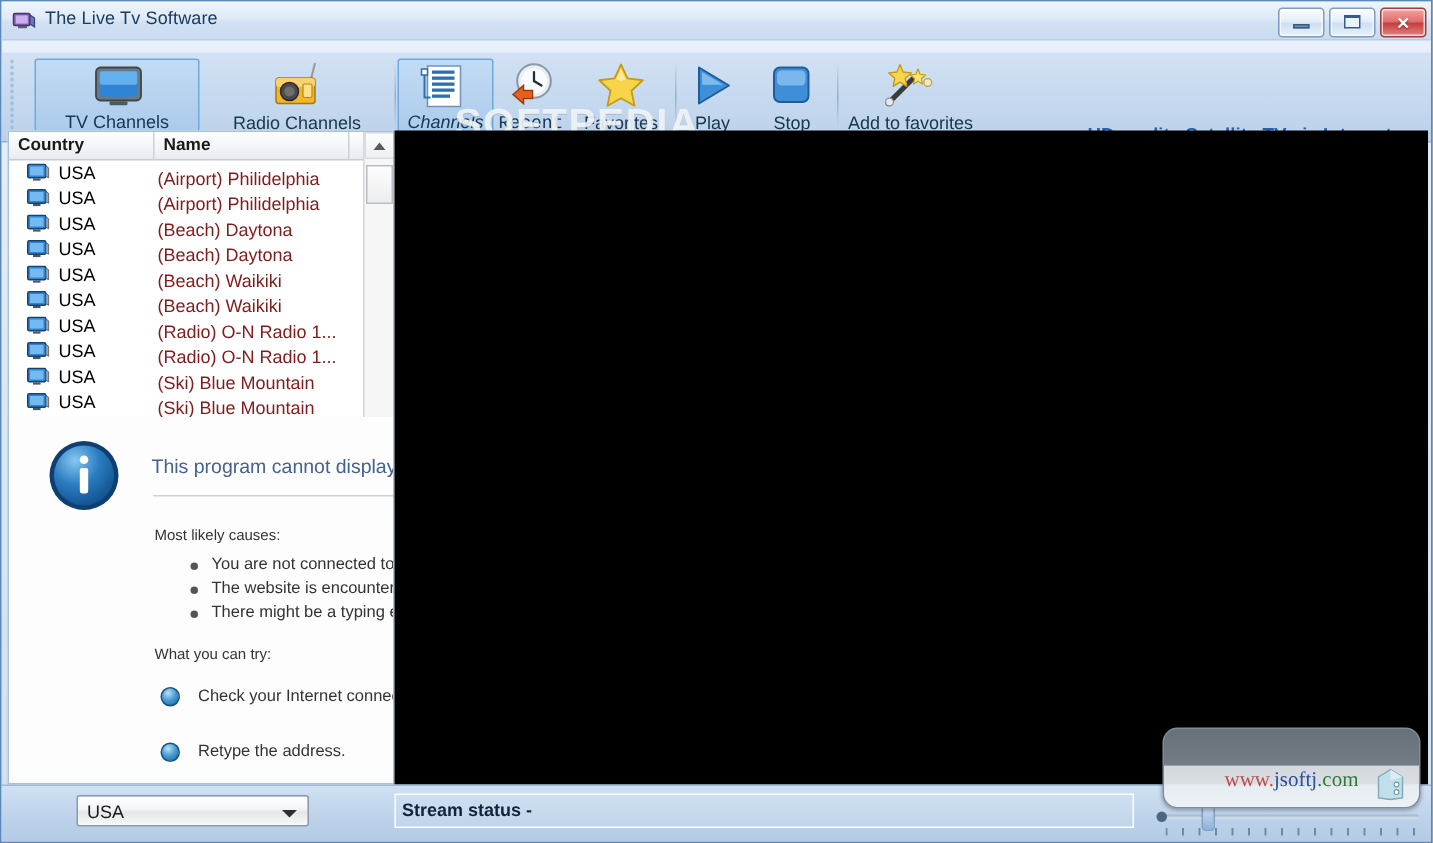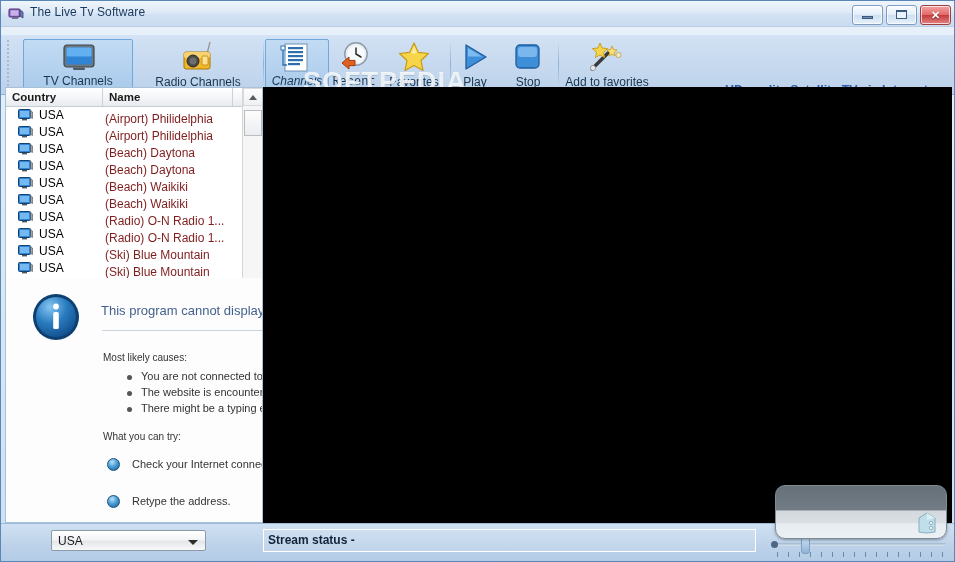--- a/index.html
+++ b/index.html
@@ -611,20 +611,23 @@
 
     <div class="seek">
       <div class="seek-line"></div>
       <div class="seek-dot"></div>
       <div class="seek-thumb"></div>
       <div class="seek-ticks"></div>
     </div>
   </div>
 
   <div class="js-wm">
+    <div class="js-url">
+      <span class="w">www.</span><span class="b">jsoftj</span><span class="g">.com</span>
+    </div>
     <svg class="js-box" viewBox="0 0 18 22">
       <path d="M1 6 L9 1 L17 6 L17 20 L9 21 L1 20 Z" fill="#bfe0ea" stroke="#7fa7b5" stroke-width=".9"></path>
       <path d="M9 1 L17 6 L9 8 Z" fill="#d9eef5"></path>
       <circle cx="13" cy="11" r="1.6" fill="#ffffff" stroke="#6f94a2" stroke-width=".7"></circle>
       <circle cx="13" cy="16" r="1.6" fill="#ffffff" stroke="#6f94a2" stroke-width=".7"></circle>
     </svg>
   </div>
 
 </div>
 

